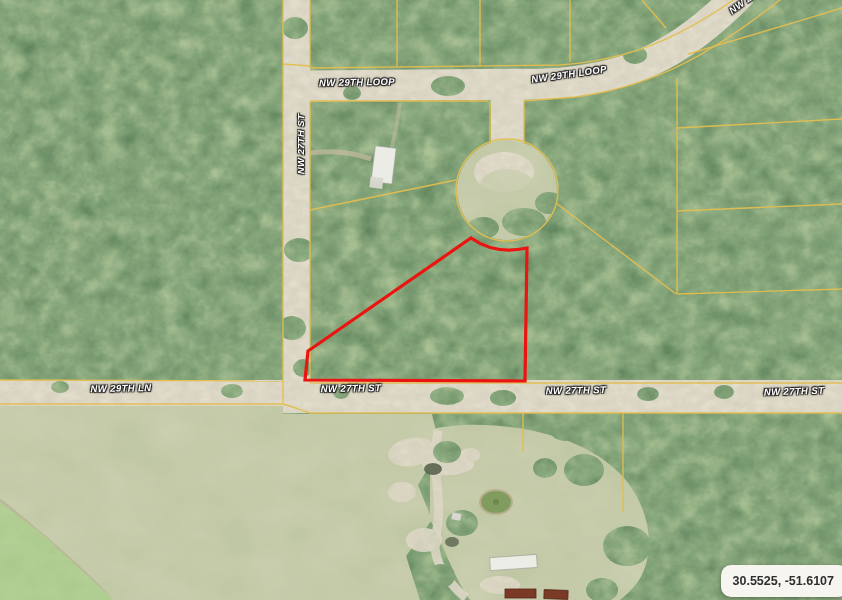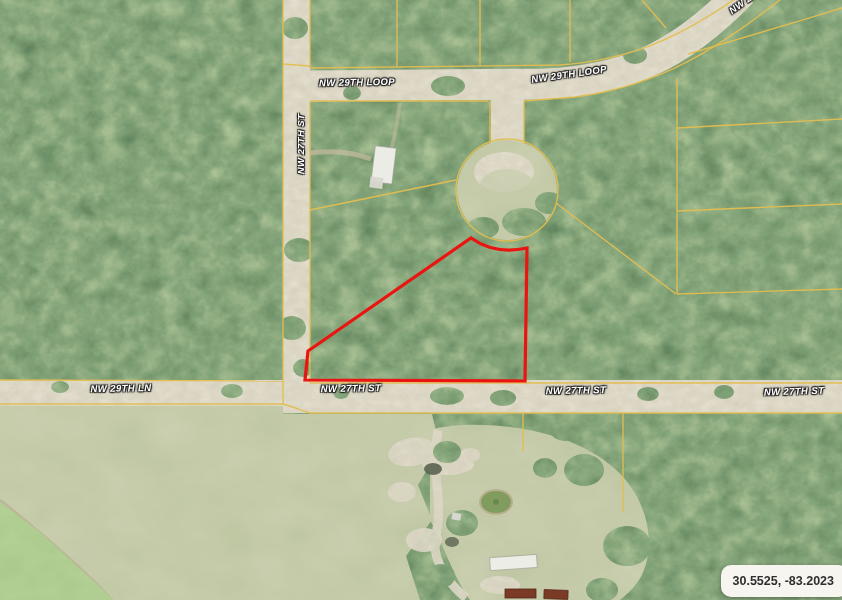--- a/index.html
+++ b/index.html
@@ -213,16 +213,16 @@
   <div class="street-label" style="left:357px;top:82px;transform:translate(-50%,-50%) rotate(-1deg);">NW 29TH LOOP</div>
   <div class="street-label" style="left:569px;top:74px;transform:translate(-50%,-50%) rotate(-8deg);">NW 29TH LOOP</div>
   <div class="street-label edge" style="left:730px;top:6px;transform:rotate(-36deg);">NW 29TH LOOP</div>
   <div class="street-label" style="left:300px;top:144px;transform:translate(-50%,-50%) rotate(-90deg);">NW 27TH ST</div>
   <div class="street-label" style="left:121px;top:388px;transform:translate(-50%,-50%) rotate(-1deg);">NW 29TH LN</div>
   <div class="street-label" style="left:351px;top:388px;transform:translate(-50%,-50%) rotate(-1deg);">NW 27TH ST</div>
   <div class="street-label" style="left:576px;top:390px;transform:translate(-50%,-50%) rotate(-1deg);">NW 27TH ST</div>
   <div class="street-label" style="left:794px;top:391px;transform:translate(-50%,-50%) rotate(-2deg);">NW 27TH ST</div>
 
   <div class="coords-pill">
-    <span>30.5525, -83.2023</span>
+    <span>30.5525, -51.6107</span>
   </div>
 
 </div>
 
 </body></html>

